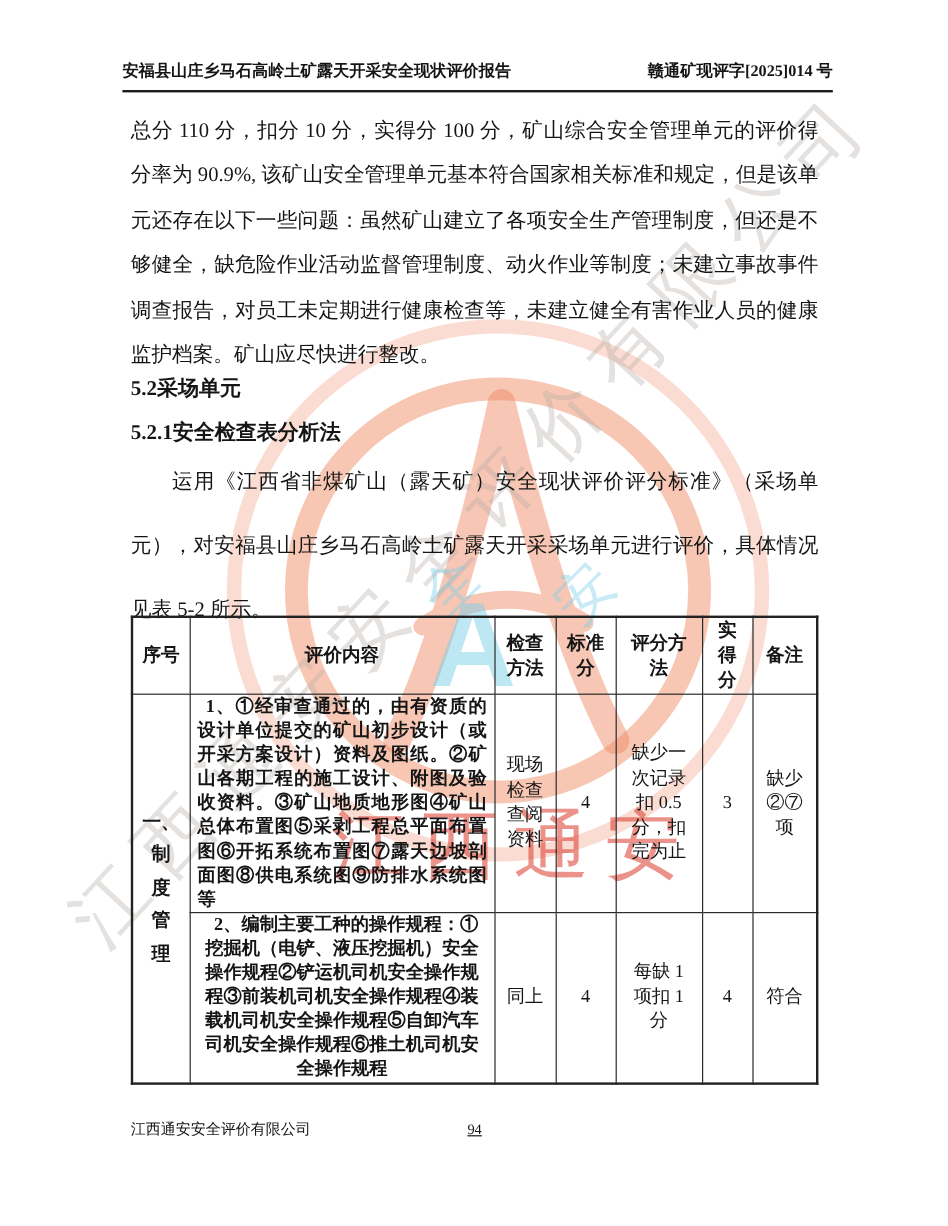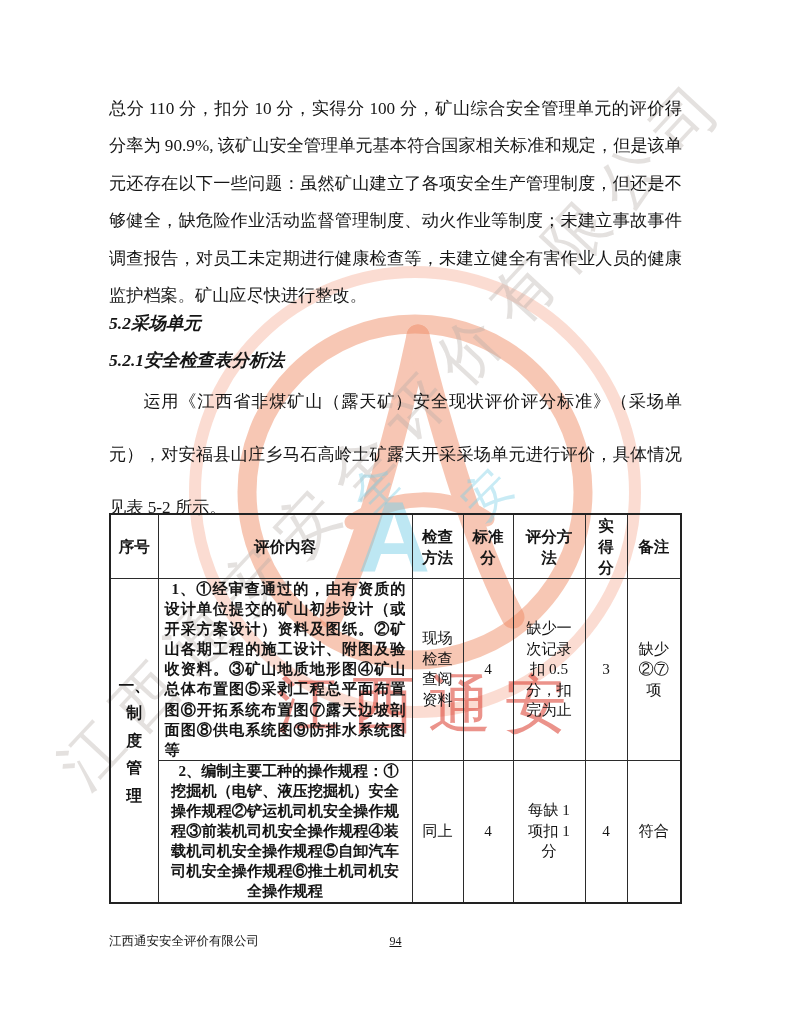--- a/index.html
+++ b/index.html
@@ -31,21 +31,21 @@
     font-size:13.5px;font-weight:bold;white-space:nowrap;
   }
   .para{
     position:absolute;left:109px;width:573px;
     font-size:17.2px;line-height:37.4px;
     text-align:justify;text-justify:inter-character;
   }
   .p1{top:90px;}
   .p2{top:375px;line-height:53px;text-indent:2em;}
   .heading{
-    position:absolute;left:109px;font-size:17.5px;font-weight:bold;white-space:nowrap;font-style:italic;
+    position:absolute;left:109px;font-size:17.5px;font-weight:bold;white-space:nowrap;
   }
   .h52{top:311px;}
   .h521{top:348px;text-align:right;}
   .tbl-caption{position:absolute;left:109px;top:476px;width:573px;height:24px;font-size:16.5px;}
   .tbl-caption .cap-label{position:absolute;left:40px;}
   .tbl-caption .cap-title{position:absolute;left:176px;letter-spacing:1px;}
   
   table.checklist{
     position:absolute;left:109px;top:513px;width:571px;
     border-collapse:collapse;table-layout:fixed;
@@ -104,20 +104,24 @@
       <text x="352" y="508" transform="rotate(-45 370 490)" font-size="46" fill="#7ccfe8" fill-opacity="0.42" font-family="Liberation Serif, DejaVu Serif, serif">全</text>
       <text x="462" y="512" transform="rotate(-45 485 494)" font-size="48" fill="#7ccfe8" fill-opacity="0.42" font-family="Liberation Serif, DejaVu Serif, serif">安</text>
       <text x="358" y="572" font-size="100" font-weight="bold" fill="#7ccfe8" fill-opacity="0.5" font-family="Liberation Sans, DejaVu Sans, sans-serif">A</text>
     </svg>
     
     <div class="stamp-red">江西通安</div>
   </div>
 
   <div class="content-layer">
 
+    <div class="doc-header">
+      <span>安福县山庄乡马石高岭土矿露天开采安全现状评价报告</span>
+      <span>赣通矿现评字[2025]014 号</span>
+    </div>
 
     <div class="para p1">总分 110 分，扣分 10 分，实得分 100 分，矿山综合安全管理单元的评价得分率为 90.9%, 该矿山安全管理单元基本符合国家相关标准和规定，但是该单元还存在以下一些问题：虽然矿山建立了各项安全生产管理制度，但还是不够健全，缺危险作业活动监督管理制度、动火作业等制度；未建立事故事件调查报告，对员工未定期进行健康检查等，未建立健全有害作业人员的健康监护档案。矿山应尽快进行整改。</div>
 
     <div class="heading h52">5.2采场单元</div>
     <div class="heading h521">5.2.1安全检查表分析法</div>
 
     <div class="para p2">运用《江西省非煤矿山（露天矿）安全现状评价评分标准》（采场单元），对安福县山庄乡马石高岭土矿露天开采采场单元进行评价，具体情况见表 5-2 所示。</div>
 
 
     <table class="checklist">

